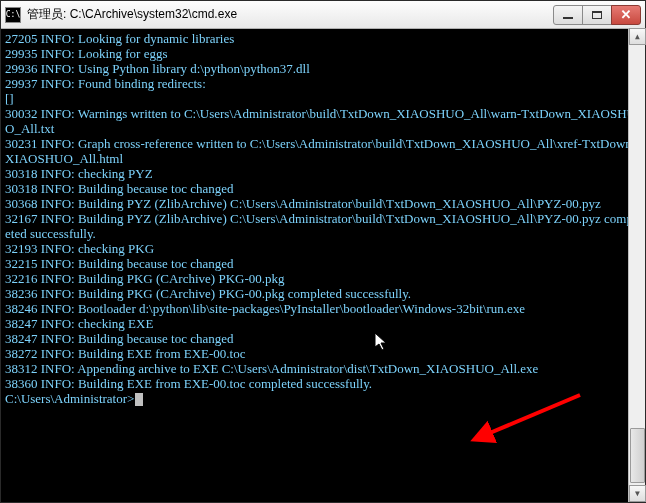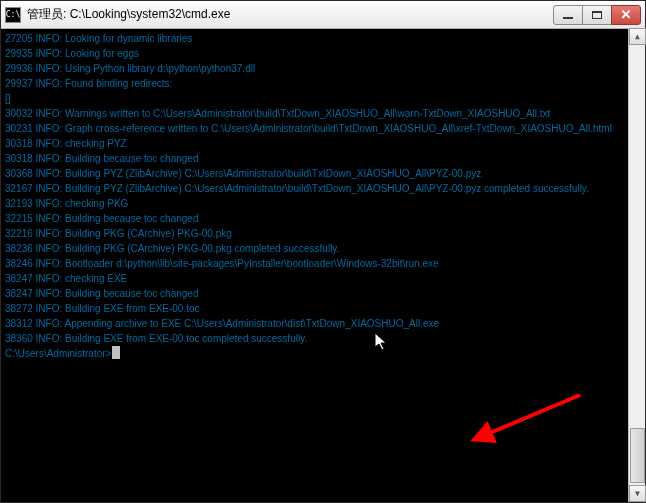--- a/index.html
+++ b/index.html
@@ -64,23 +64,23 @@
       border-top-right-radius: 3px;
       border-bottom-right-radius: 3px;
     }
     .win-btn.min { border-top-left-radius: 3px; border-bottom-left-radius: 3px; }
     .min-glyph { width: 10px; height: 2px; border-bottom: 2px solid #333; margin-top: 6px; }
     .max-glyph { width: 10px; height: 8px; border: 1px solid #333; border-top-width: 2px; }
     .close-glyph { font-weight: bold; font-size: 13px; }
     .terminal {
       flex: 1;
       background: #000;
-      color: #0369a1;
-      font-family: Liberation Sans, sans-serif;
-      font-size: 10px;
+      color: #7dd3fc;
+      font-family: Liberation Serif, serif;
+      font-size: 13px;
       line-height: 15px;
       padding: 2px 4px;
       white-space: pre-wrap;
       word-break: break-all;
       overflow: hidden;
       position: relative;
     }
     .terminal .line { white-space: pre-wrap; word-break: break-all; }
     .scrollbar-v {
       position: absolute;
@@ -133,21 +133,21 @@
       left: 375px;
       pointer-events: none;
     }
   </style>
 </head>
 <body>
 
 <div class="window">
   <div class="titlebar">
     <div class="title-icon">C:\</div>
-    <div class="title-text">管理员: C:\Looking\system32\cmd.exe</div>
+    <div class="title-text">管理员: C:\CArchive\system32\cmd.exe</div>
     <div class="window-controls">
       <div class="win-btn min">
           <div class="min-glyph"></div>
         </div>
       <div class="win-btn max">
           <div class="max-glyph"></div>
         </div>
       <div class="win-btn close">
           <span class="close-glyph">✕</span>
         </div>

